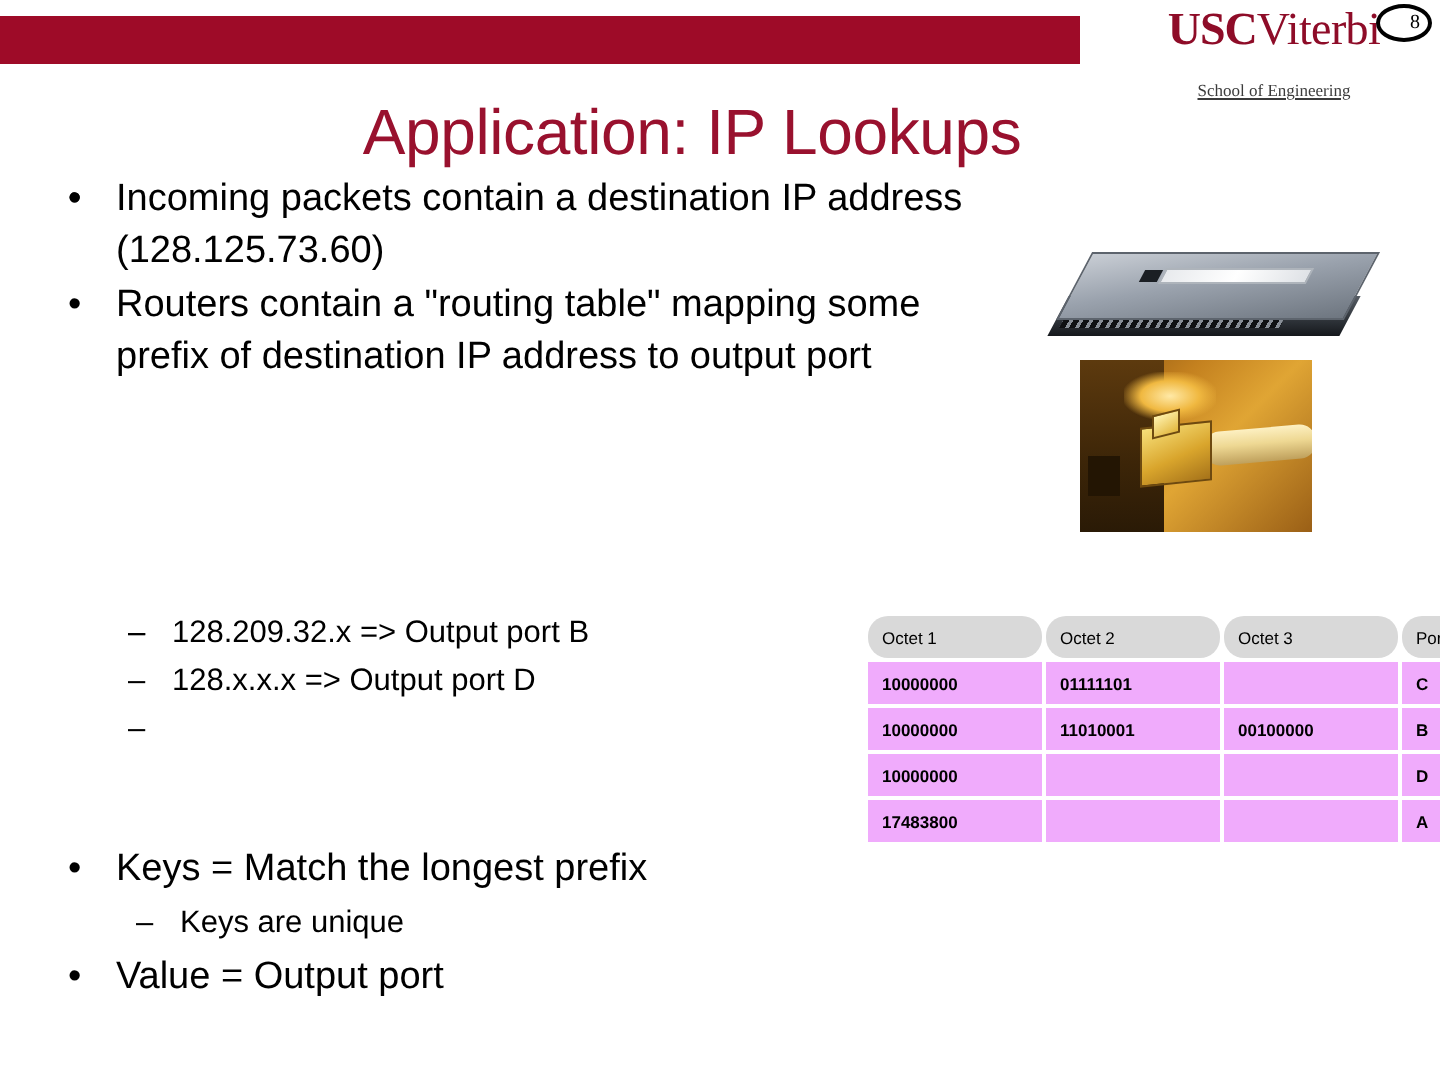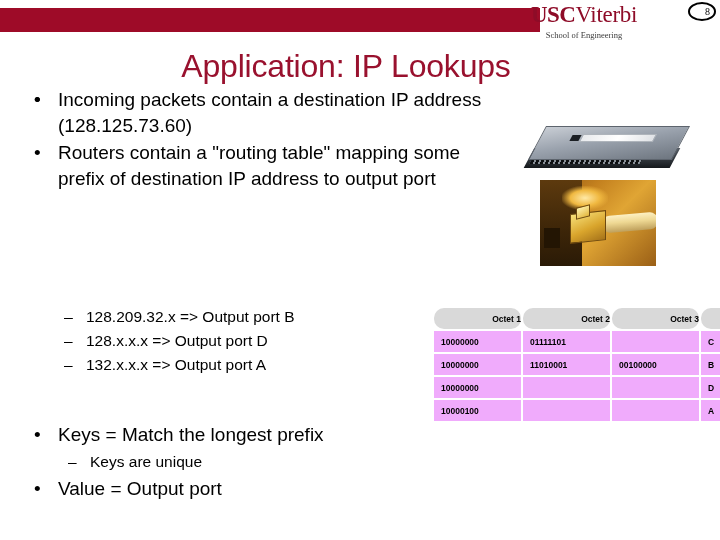--- a/index.html
+++ b/index.html
@@ -20,21 +20,21 @@
   .header-bar {
     position: absolute;
     left: 0;
     top: 8px;
     width: 540px;
     height: 24px;
     background: #9e0b28;
   }
   .logo-block {
     position: absolute;
-    left: 516px;
+    left: 569px;
     top: 2px;
     width: 136px;
     text-align: center;
   }
   .logo-main {
     font-family: "Liberation Serif", serif;
     font-size: 23px;
     line-height: 26px;
     color: #8e0c28;
     white-space: nowrap;
@@ -45,22 +45,23 @@
     letter-spacing: -0.5px;
   }
   .logo-viterbi {
     font-weight: normal;
   }
   .logo-sub {
     font-family: "Liberation Serif", serif;
     font-size: 8.5px;
     line-height: 10px;
     color: #3b3b3b;
-    margin-top: 2px;
+    margin-top: 12px;
     white-space: nowrap;
+    text-decoration: underline;
   }
   .page-badge {
     position: absolute;
     left: 688px;
     top: 2px;
     width: 28px;
     height: 19px;
     border: 2px solid #000000;
     border-radius: 50%;
     box-sizing: border-box;
@@ -287,22 +288,22 @@
     left: 432px;
     top: 306px;
     width: 284px;
     border-collapse: separate;
     border-spacing: 2px 2px;
     font-size: 8.5px;
     table-layout: fixed;
   }
   .route-table th {
     background: #d9d9d9;
-    font-weight: bold;
-    text-align: right;
+    font-weight: normal;
+    text-align: left;
     padding: 5px 0 5px 7px;
     height: 11px;
     color: #000000;
     border-radius: 10px;
   }
   .route-table td {
     background: #f0abfc;
     text-align: left;
     padding: 5px 0 5px 7px;
     height: 11px;
@@ -355,21 +356,20 @@
     <li>
       <span class="dash">–</span>
       <span>128.209.32.x =&gt; Output port B</span>
     </li>
     <li>
       <span class="dash">–</span>
       <span>128.x.x.x =&gt; Output port D</span>
     </li>
     <li>
       <span class="dash">–</span>
-      <span>132.x.x.x =&gt; Output port A</span>
     </li>
   </ul>
 </div>
 
 <div class="tail-list">
   <ul class="lvl1">
     <li>
       <span class="bullet">•</span>
       <span>Keys = Match the longest prefix</span>
       <ul class="lvl2">
@@ -425,19 +425,19 @@
       <td>00100000</td>
       <td>B</td>
     </tr>
     <tr>
       <td>10000000</td>
       <td class="empty"></td>
       <td class="empty"></td>
       <td>D</td>
     </tr>
     <tr>
-      <td>10000100</td>
+      <td>17483800</td>
       <td class="empty"></td>
       <td class="empty"></td>
       <td>A</td>
     </tr>
   </tbody>
 </table>
 
 </body></html>

